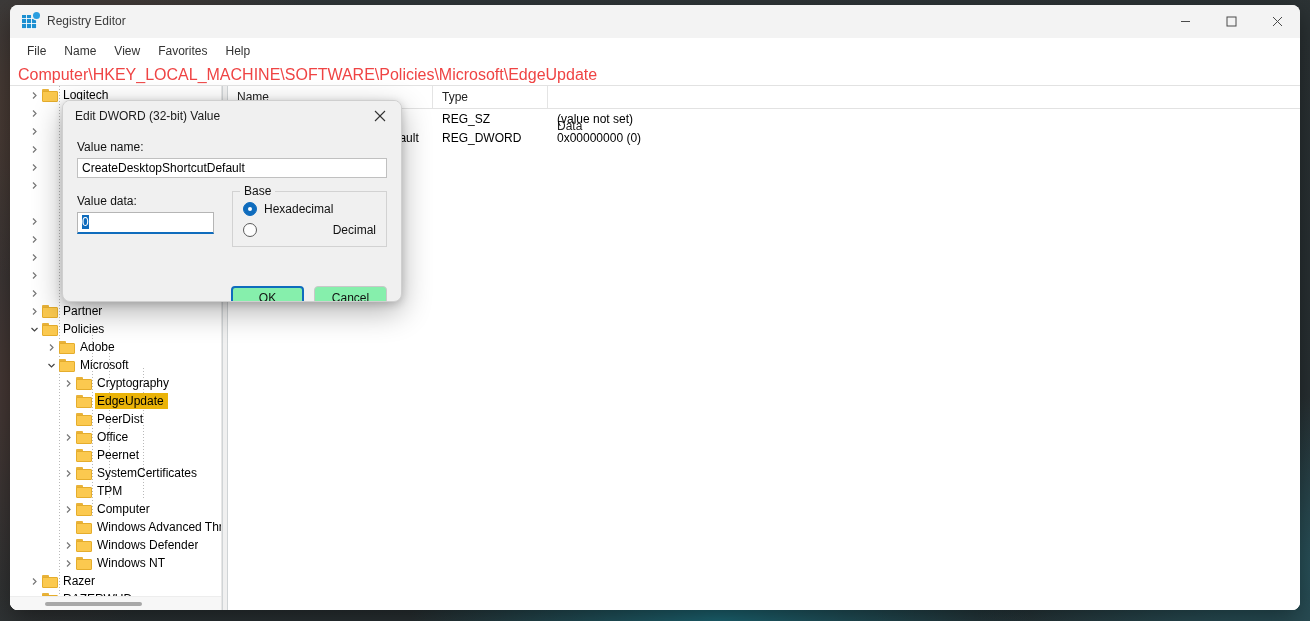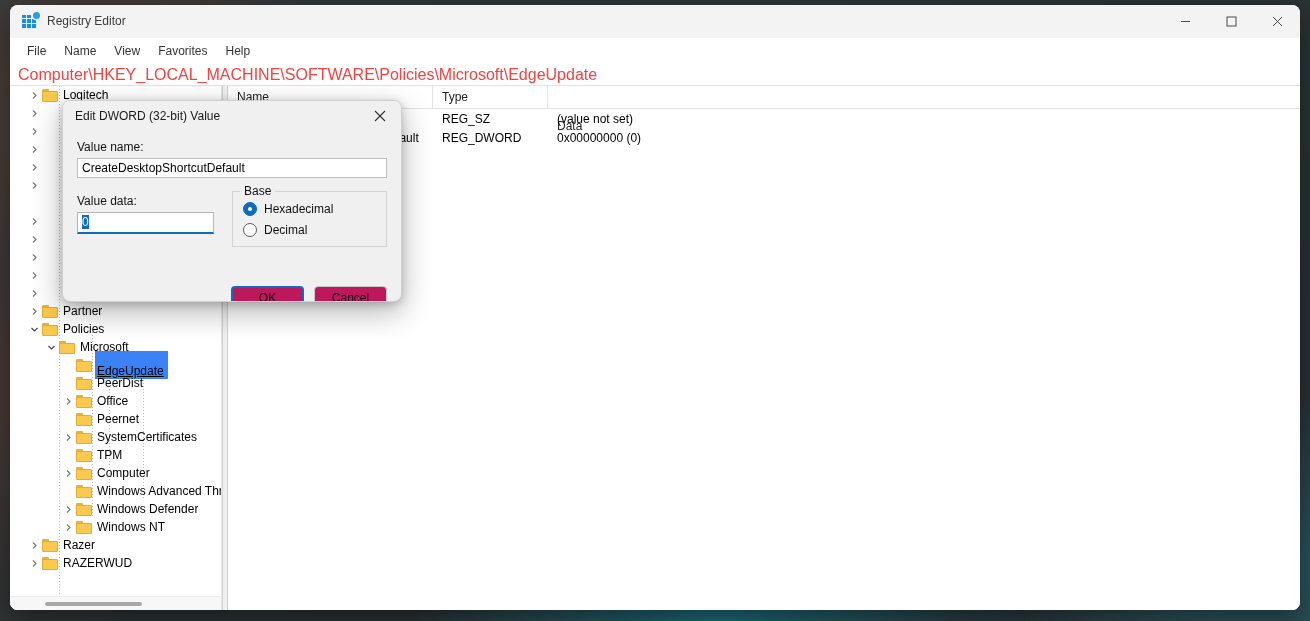--- a/index.html
+++ b/index.html
@@ -163,24 +163,23 @@
     position: absolute; left: 0; top: 2px;
     width: 16px; height: 11px;
     background: #fbc94f;
     border-radius: 1px;
     border: 1px solid #e5ad2c;
   }
   .trow .lbl {
     overflow: hidden; text-overflow: clip;
   }
   .trow.selected .lbl {
-    background: #3b82f6;
-    padding: 13px 4px 1px 2px;
+    background: #eab308;
+    padding: 1px 4px 1px 2px;
     margin-left: -2px;
-    text-decoration: underline;
   }
   
   .guide {
     position: absolute;
     top: 0; bottom: 0;
     width: 1px;
     background-image: linear-gradient(to bottom, #b9b9b9 1px, transparent 1px);
     background-size: 1px 3px;
   }
   .tree-hscroll {
@@ -332,21 +331,21 @@
   .fs-legend {
     position: absolute; top: -8px; left: 7px;
     background: #f0f0f0; padding: 0 4px;
     font-size: 12px; color: #111;
   }
   .radio-row {
     display: flex; align-items: center;
     margin-bottom: 7px;
     font-size: 12px; color: #111;
   }
-  .radio-row:last-child { margin-bottom: 0; }
+  .radio-row:last-child { margin-bottom: 0; justify-content: space-between; }
   .radio {
     width: 14px; height: 14px; border-radius: 50%;
     border: 1px solid #5a5a5a;
     background: #fdfdfd;
     margin-right: 7px; flex: 0 0 auto;
     position: relative;
   }
   .radio.checked {
     background: #0f6cbd; border-color: #0f6cbd;
   }
@@ -356,21 +355,21 @@
     border-radius: 50%; background: #fff;
   }
   .dlg-buttons {
     display: flex; justify-content: flex-end; gap: 10px;
     padding: 0 14px 13px 14px;
     flex: 0 0 auto;
   }
   .dlg-btn {
     width: 73px; height: 23px;
     font-size: 12px; color: #111;
-    background: #be185d;
+    background: #86efac;
     border: 1px solid #c8c8c8;
     border-radius: 4px;
     display: flex; align-items: center; justify-content: center;
     font-family: "Liberation Sans", sans-serif;
     margin-top: 39px;
   }
   .dlg-btn.default {
     border: 2px solid #0f6cbd;
   }
 </style>
@@ -533,28 +532,52 @@
               </div>
               <div class="folder">
                 <div class="tab"></div>
                 <div class="body"></div>
               </div>
               <span class="lbl">Policies</span>
             </div>
             <div class="trow">
               <div class="chev" style="margin-left: 33px;">
                 <svg width="9" height="9" viewBox="0 0 9 9">
+                  <polyline points="3,1.5 6,4.5 3,7.5" fill="none" stroke="#777" stroke-width="1.2"></polyline>
+                </svg>
+              </div>
+              <div class="folder">
+                <div class="tab"></div>
+                <div class="body"></div>
+              </div>
+              <span class="lbl">Adobe</span>
+            </div>
+            <div class="trow">
+              <div class="chev" style="margin-left: 33px;">
+                <svg width="9" height="9" viewBox="0 0 9 9">
                   <polyline points="1.5,3 4.5,6 7.5,3" fill="none" stroke="#444" stroke-width="1.2"></polyline>
                 </svg>
               </div>
               <div class="folder">
                 <div class="tab"></div>
                 <div class="body"></div>
               </div>
               <span class="lbl">Microsoft</span>
+            </div>
+            <div class="trow">
+              <div class="chev" style="margin-left: 50px;">
+                <svg width="9" height="9" viewBox="0 0 9 9">
+                  <polyline points="3,1.5 6,4.5 3,7.5" fill="none" stroke="#777" stroke-width="1.2"></polyline>
+                </svg>
+              </div>
+              <div class="folder">
+                <div class="tab"></div>
+                <div class="body"></div>
+              </div>
+              <span class="lbl">Cryptography</span>
             </div>
             <div class="trow selected">
               <div class="chev" style="margin-left: 50px;"></div>
               <div class="folder">
                 <div class="tab"></div>
                 <div class="body"></div>
               </div>
               <span class="lbl">EdgeUpdate</span>
             </div>
             <div class="trow">

